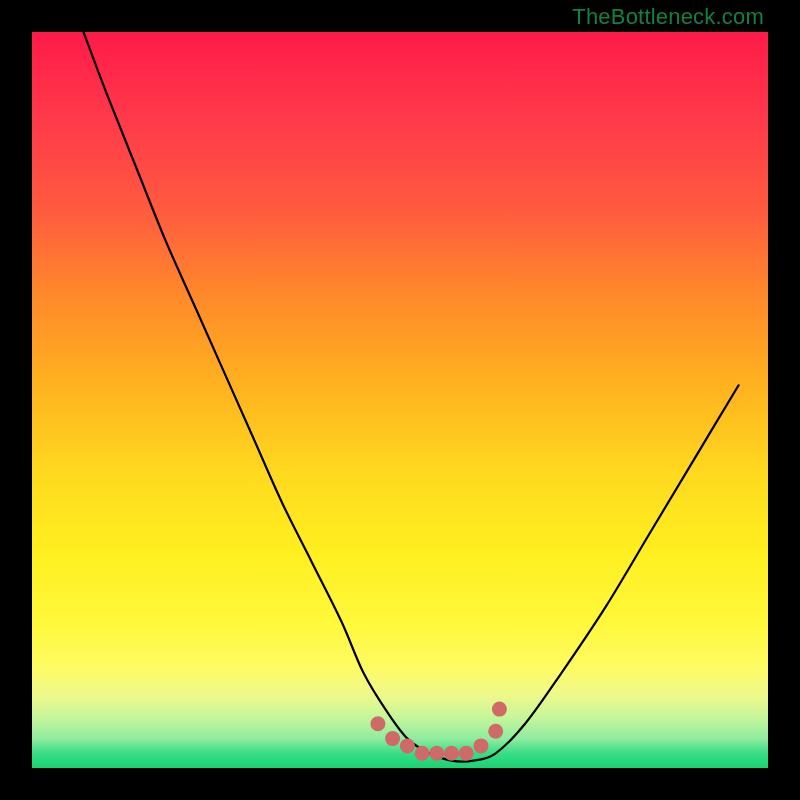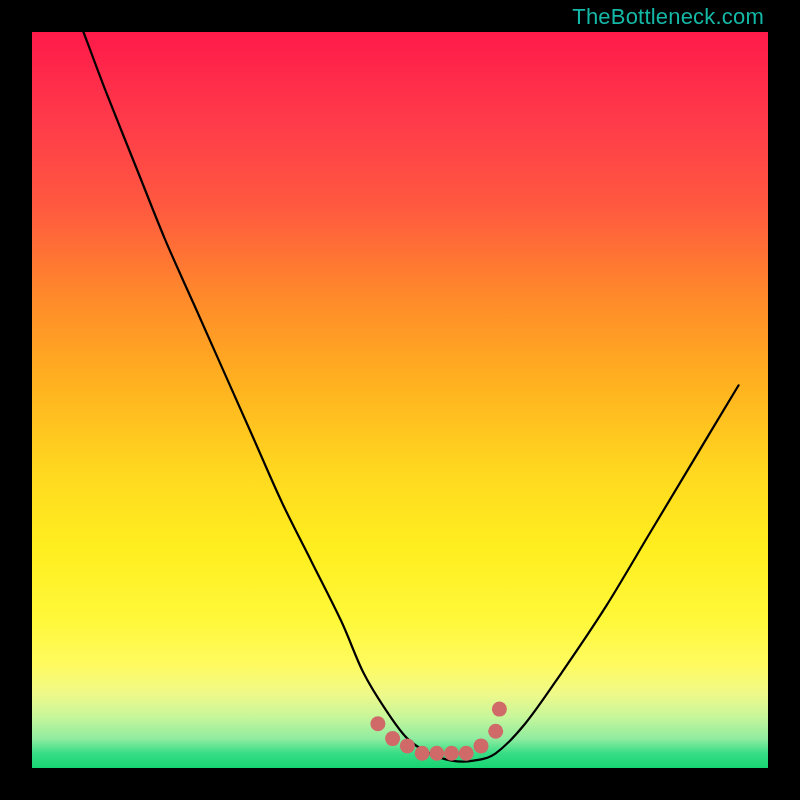--- a/index.html
+++ b/index.html
@@ -43,21 +43,21 @@
       #c8f69a 93%,
       #90eca0 96%,
       #38dd86 98%,
       #17d472 100%
     );
   }
   .watermark {
     position: absolute;
     top: 4px;
     right: 36px;
-    color: #14b8a6;
+    color: #15803d;
     font-size: 22px;
     font-weight: 500;
     letter-spacing: 0.2px;
     user-select: none;
   }
   svg.curve {
     position: absolute;
     inset: 0;
   }
 </style>

